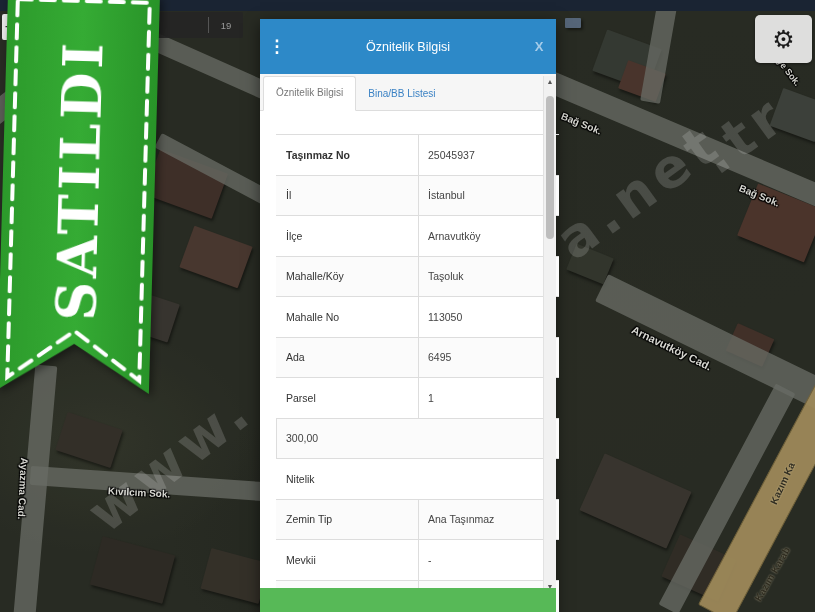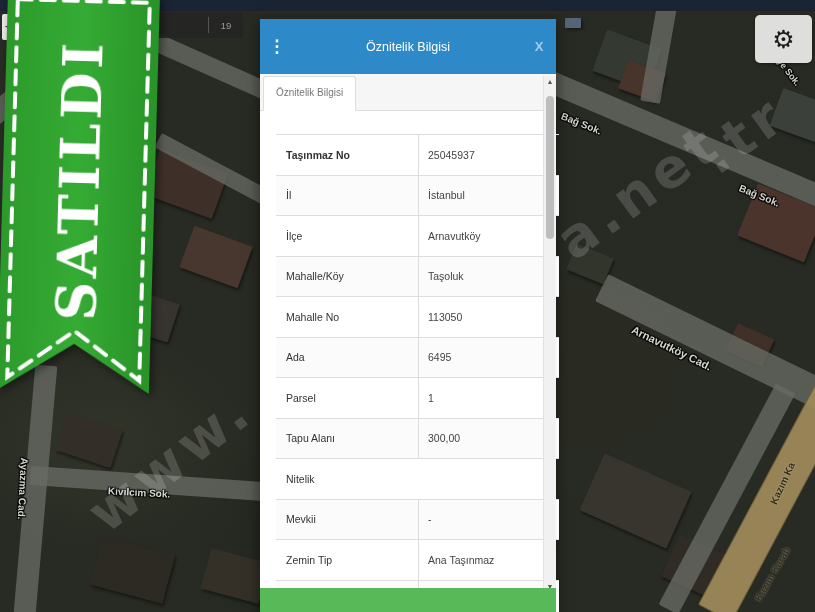--- a/index.html
+++ b/index.html
@@ -135,20 +135,21 @@
 
   <div id="modal">
     <div id="modal-header">
       <span id="kebab">⋮</span>
       <span id="modal-title">Öznitelik Bilgisi</span>
       <span id="modal-close">X</span>
     </div>
 
     <div id="tabsbar">
       <span class="tab active">Öznitelik Bilgisi</span>
+      <span class="tab inactive">Bina/BB Listesi</span>
     </div>
 
     <div id="rows">
       <div class="row first">
         <div class="cell-label">Taşınmaz No</div>
         <div class="cell-value">25045937</div>
       </div>
       <div class="row">
         <div class="cell-label">İl</div>
         <div class="cell-value">İstanbul</div>
@@ -167,33 +168,32 @@
       </div>
       <div class="row">
         <div class="cell-label">Ada</div>
         <div class="cell-value">6495</div>
       </div>
       <div class="row">
         <div class="cell-label">Parsel</div>
         <div class="cell-value">1</div>
       </div>
       <div class="row">
-        <div class="cell-label">Tapu Alanı</div>
         <div class="cell-value">300,00</div>
       </div>
       <div class="row">
         <div class="cell-label">Nitelik</div>
+      </div>
+      <div class="row">
+        <div class="cell-label">Zemin Tip</div>
+        <div class="cell-value">Ana Taşınmaz</div>
       </div>
       <div class="row">
         <div class="cell-label">Mevkii</div>
         <div class="cell-value">-</div>
-      </div>
-      <div class="row">
-        <div class="cell-label">Zemin Tip</div>
-        <div class="cell-value">Ana Taşınmaz</div>
       </div>
       <div class="row">
         <div class="cell-label">Pafta</div>
         <div class="cell-value">F21d18c2b</div>
       </div>
     </div>
 
     <div id="vscroll">
       <span class="arrow up">▲</span>
       <div id="vthumb"></div>

